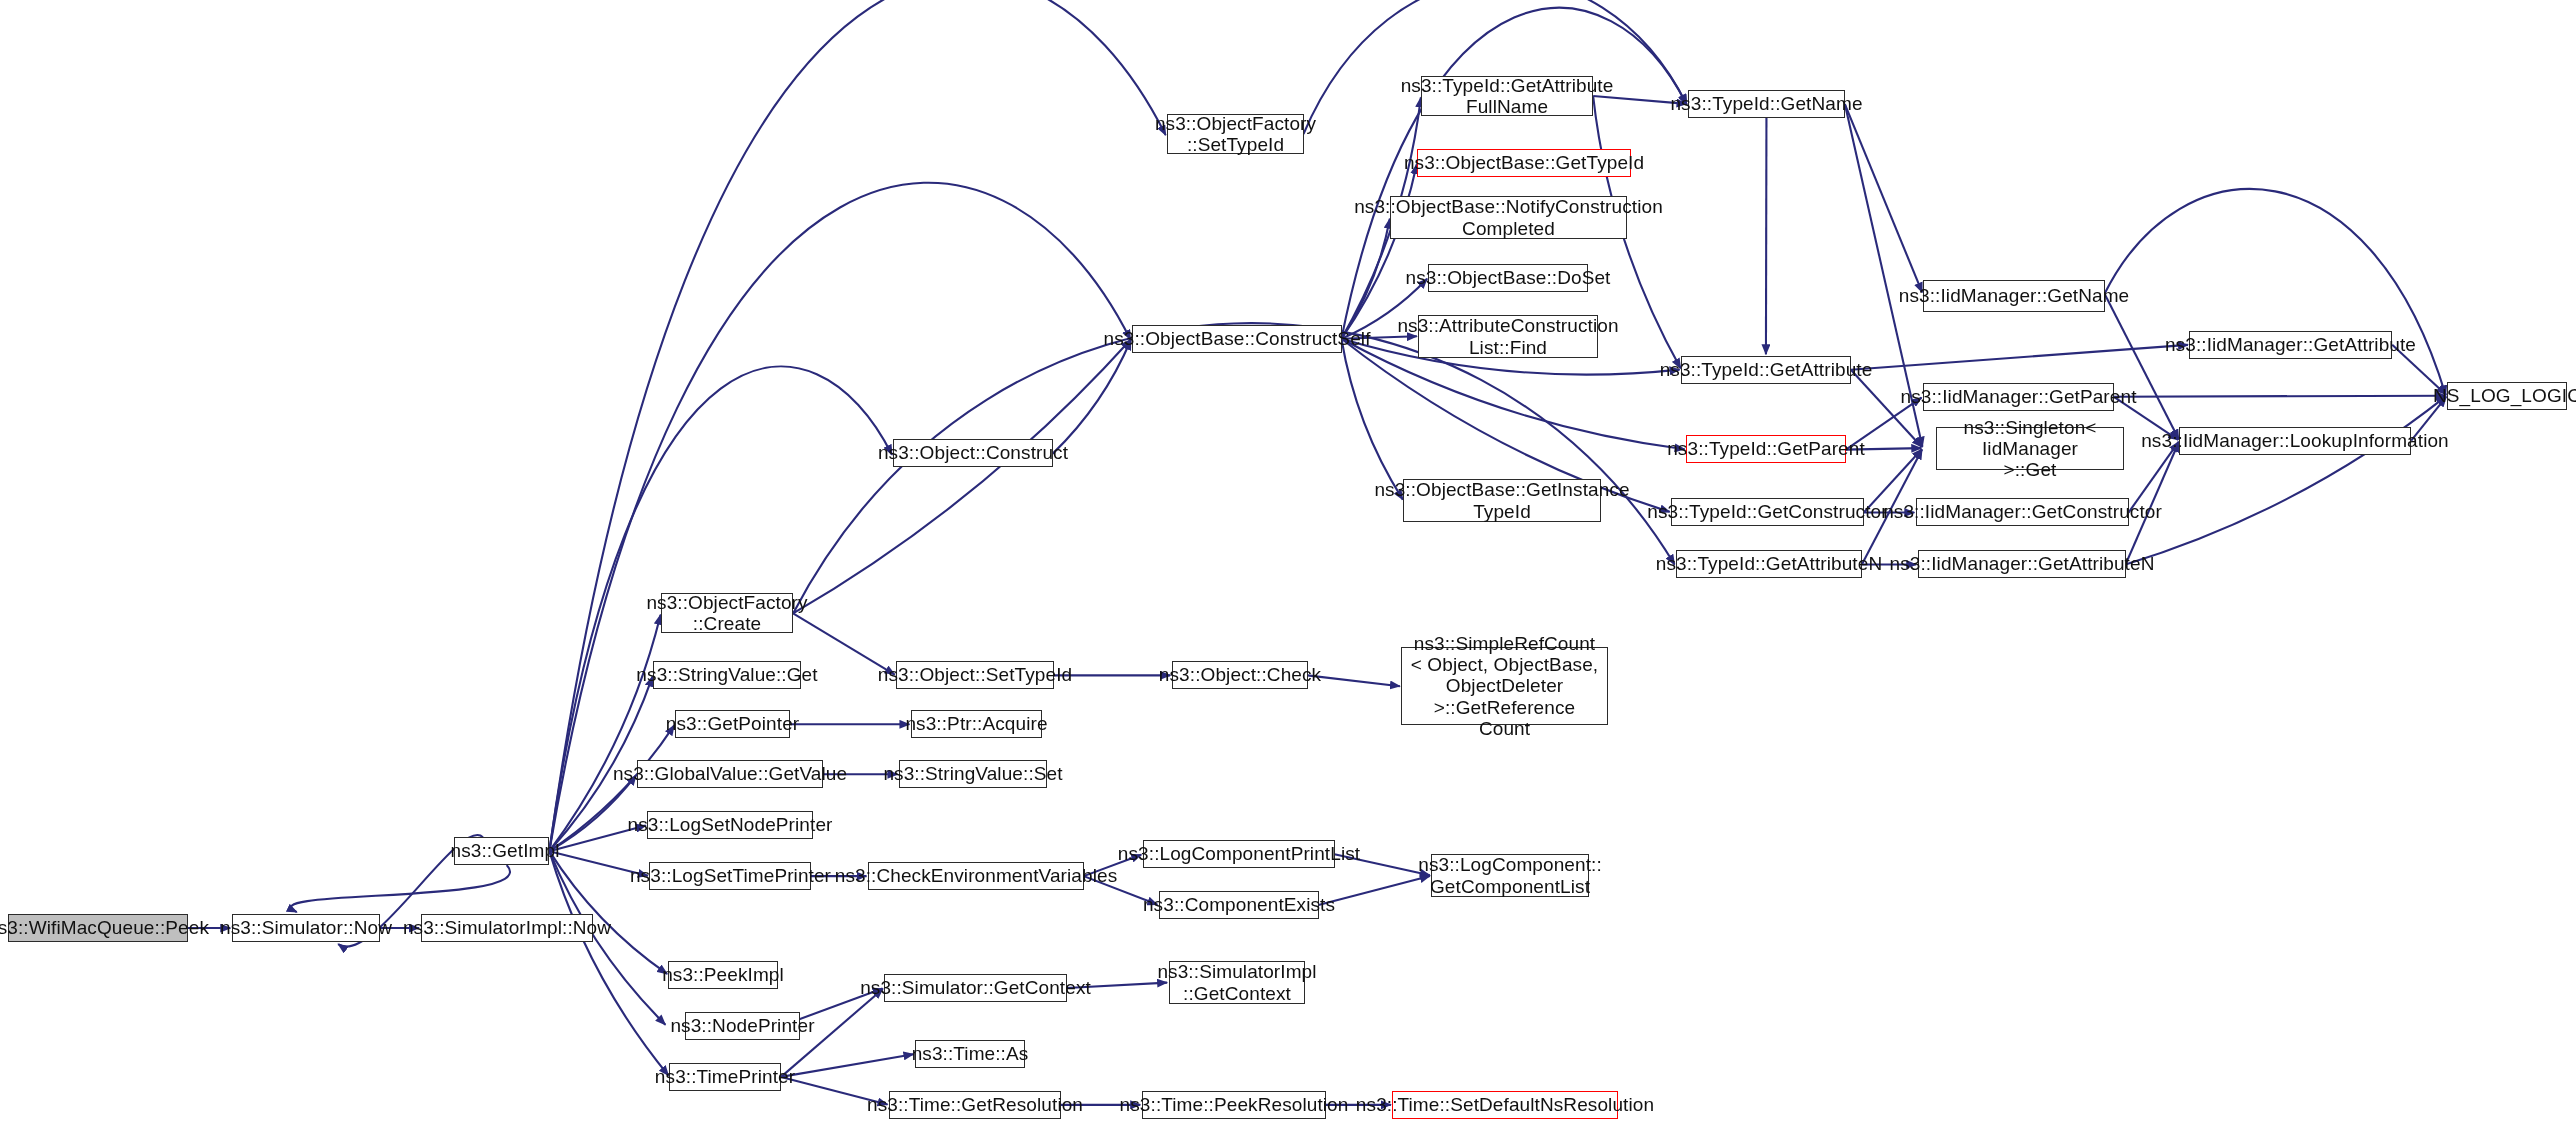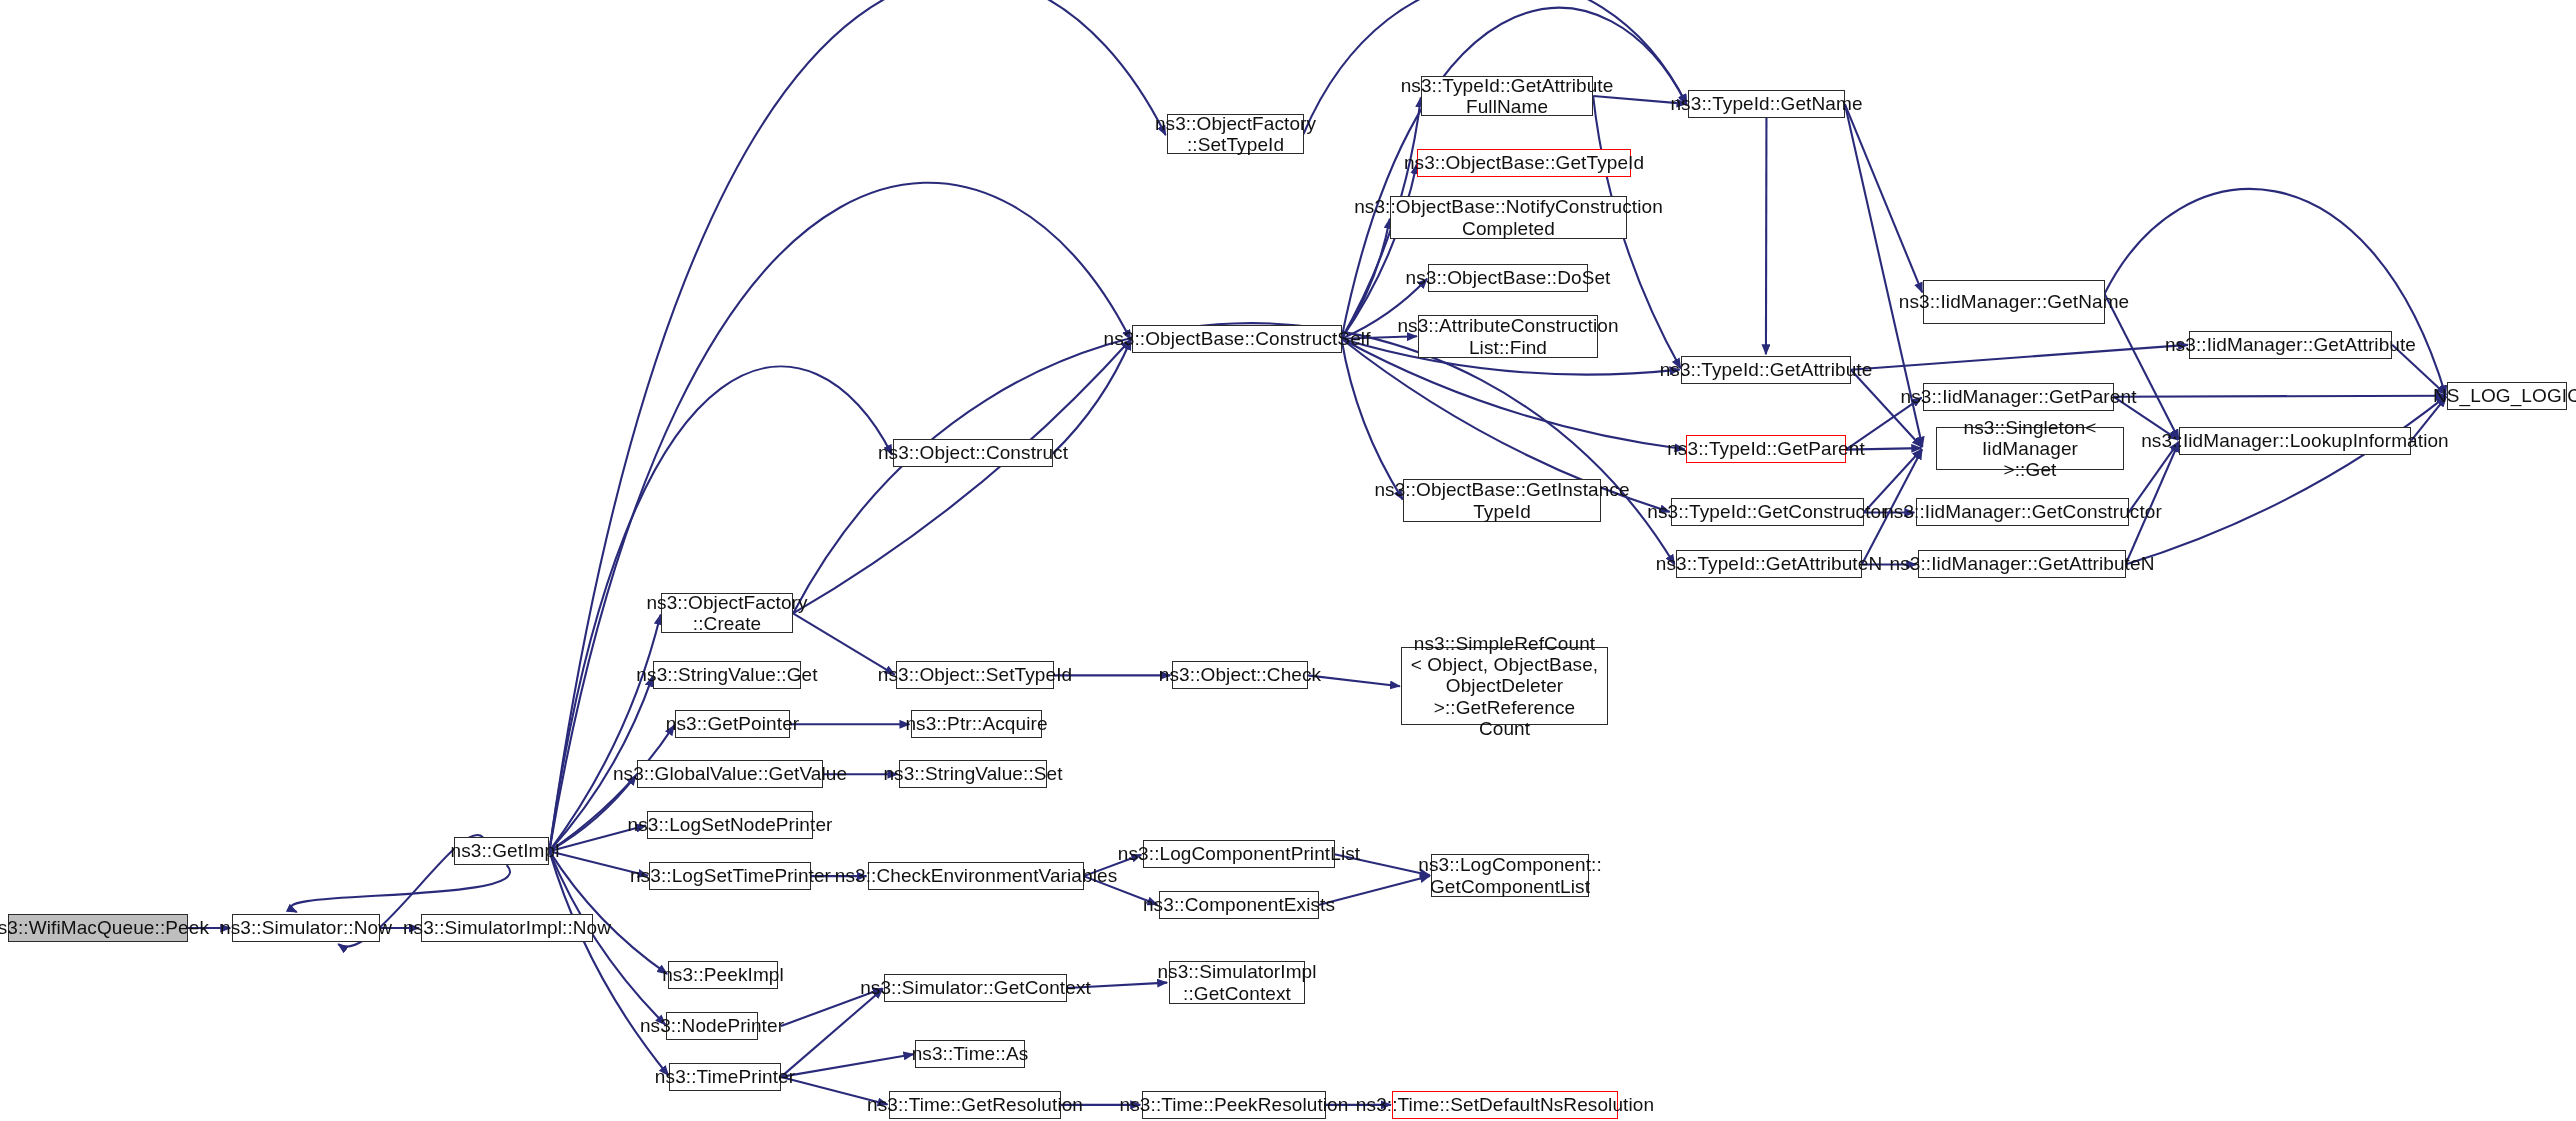--- a/index.html
+++ b/index.html
@@ -122,21 +122,21 @@
     </div>
     <div class="node" style="left: 647px; top: 811px; width: 166px; height: 28px;">
       <span>ns3::LogSetNodePrinter</span>
     </div>
     <div class="node" style="left: 649px; top: 862px; width: 162px; height: 28px; padding-left: 6px;">
       <span>ns3::LogSetTimePrinter</span>
     </div>
     <div class="node" style="left: 668px; top: 961px; width: 110px; height: 28px;">
       <span>ns3::PeekImpl</span>
     </div>
-    <div class="node" style="left: 666px; top: 1012px; width: 92px; height: 28px;">
+    <div class="node" style="left: 685px; top: 1012px; width: 115px; height: 28px;">
       <span>ns3::NodePrinter</span>
     </div>
     <div class="node" style="left: 669px; top: 1063px; width: 112px; height: 28px;">
       <span>ns3::TimePrinter</span>
     </div>
     <div class="node" style="left: 911px; top: 710px; width: 131px; height: 28px;">
       <span>ns3::Ptr::Acquire</span>
     </div>
     <div class="node" style="left: 899px; top: 760px; width: 148px; height: 28px;">
       <span>ns3::StringValue::Set</span>
@@ -225,21 +225,21 @@
     </div>
     <div class="node red" style="left: 1686px; top: 435px; width: 160px; height: 28px;">
       <span>ns3::TypeId::GetParent</span>
     </div>
     <div class="node" style="left: 1671px; top: 498px; width: 193px; height: 28px;">
       <span>ns3::TypeId::GetConstructor</span>
     </div>
     <div class="node" style="left: 1676px; top: 550px; width: 186px; height: 28px;">
       <span>ns3::TypeId::GetAttributeN</span>
     </div>
-    <div class="node" style="left: 1923px; top: 280px; width: 182px; height: 44px;">
+    <div class="node" style="left: 1923px; top: 280px; width: 182px; height: 32px;">
       <span>ns3::IidManager::GetName</span>
     </div>
     <div class="node" style="left: 2189px; top: 331px; width: 203px; height: 28px;">
       <span>ns3::IidManager::GetAttribute</span>
     </div>
     <div class="node" style="left: 1923px; top: 383px; width: 191px; height: 28px;">
       <span>ns3::IidManager::GetParent</span>
     </div>
     <div class="node" style="left: 1923px; top: 427px; width: 188px; height: 43px; margin-left: 13px;">
       <span>ns3::Singleton&lt; IidManager

